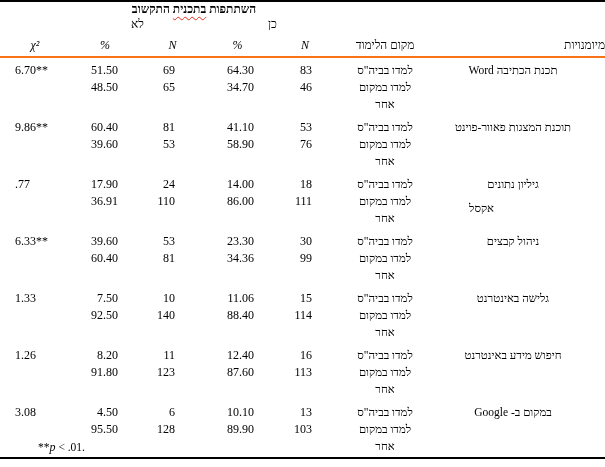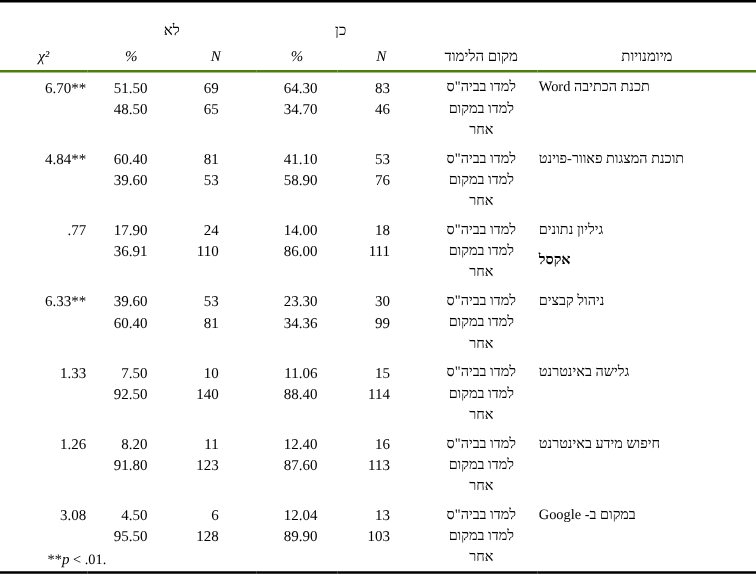--- a/index.html
+++ b/index.html
@@ -41,57 +41,58 @@
     border-collapse: collapse;
     table-layout: fixed;
     direction: rtl;
     font-size: 12px;
     border-bottom: 2px solid #000;
   }
   tr.group-row td { height: 17px; padding: 0; vertical-align: bottom; font-size: 12px; }
   tr.header-row td {
     height: 21px;
     vertical-align: bottom;
-    border-bottom: 2px solid #4d7c0f;
+    border-bottom: 2px solid #f97316;
     padding: 0 0 3px 0;
     font-size: 12px;
   }
   .c { text-align: center; }
   .it { font-style: italic; font-size: 13px; }
-  .skill-h { text-align: center; padding-right: 8px; }
+  .skill-h { text-align: right; padding-right: 8px; }
   tbody td {
     vertical-align: top;
     padding-top: 4px;
     padding-bottom: 2px;
     line-height: 17px;
     font-size: 12px;
   }
-  td.skill { text-align: left; padding-right: 10px; font-size: 11.5px; }
-  td.skill .l2 { margin-right: 63px; margin-top: 7px; font-weight: bold; }
+  td.skill { text-align: center; padding-right: 10px; font-size: 11.5px; }
+  td.skill .l2 { margin-right: 63px; margin-top: 7px; }
   td.place { text-align: center; font-size: 11.5px; }
   td.num { direction: ltr; text-align: right; }
   td.n-yes  { padding-left: 0; padding-right: 28px; }
   td.pct-yes{ padding-right: 16px; }
   td.n-no   { padding-right: 30px; }
   td.pct-no { padding-right: 22px; }
-  td.chi { direction: ltr; text-align: right; padding-left: 15px; }
+  td.chi { direction: ltr; text-align: left; padding-left: 15px; }
   .footnote {
     position: absolute;
     top: 440px; left: 38px;
     direction: ltr;
     font-size: 11.5px;
   }
   .footnote i { font-size: 12px; }
 </style>
 </head>
 <body>
 
 <div class="page">
   <div class="rule-top"></div>
 
+  <div class="title"><span>השתתפות</span> <span class="misspelled">בתכנית</span> <span>התקשוב</span></div>
 
   <table class="stats">
     <colgroup>
       <col style="width:175px">
         <col style="width:90px">
         <col style="width:70px">
         <col style="width:65px">
         <col style="width:65px">
         <col style="width:70px">
         <col style="width:70px">
@@ -164,21 +165,21 @@
           </td>
         <td class="num n-no">
             <div>81</div>
             <div>53</div>
           </td>
         <td class="num pct-no">
             <div>60.40</div>
             <div>39.60</div>
           </td>
         <td class="chi">
-            <div>4.84**</div>
+            <div>9.86**</div>
           </td>
       </tr>
 
       <tr>
         <td class="skill">
             <div>גיליון נתונים</div>
             <div class="l2">אקסל</div>
           </td>
         <td class="place">
           <div>למדו בביה"ס</div>
@@ -303,21 +304,21 @@
         <td class="place">
           <div>למדו בביה"ס</div>
           <div>למדו במקום</div>
           <div>אחר</div>
         </td>
         <td class="num n-yes">
             <div>13</div>
             <div>103</div>
           </td>
         <td class="num pct-yes">
-            <div>12.04</div>
+            <div>10.10</div>
             <div>89.90</div>
           </td>
         <td class="num n-no">
             <div>6</div>
             <div>128</div>
           </td>
         <td class="num pct-no">
             <div>4.50</div>
             <div>95.50</div>
           </td>

